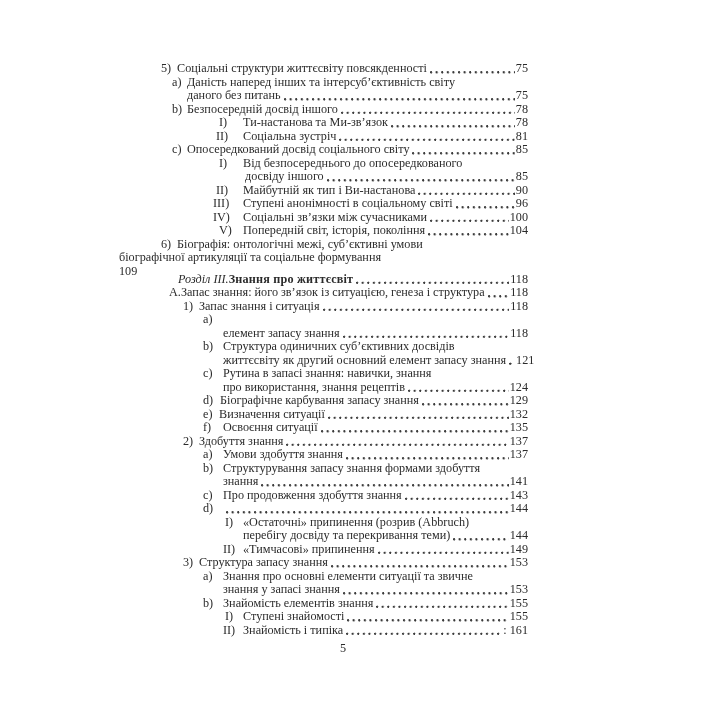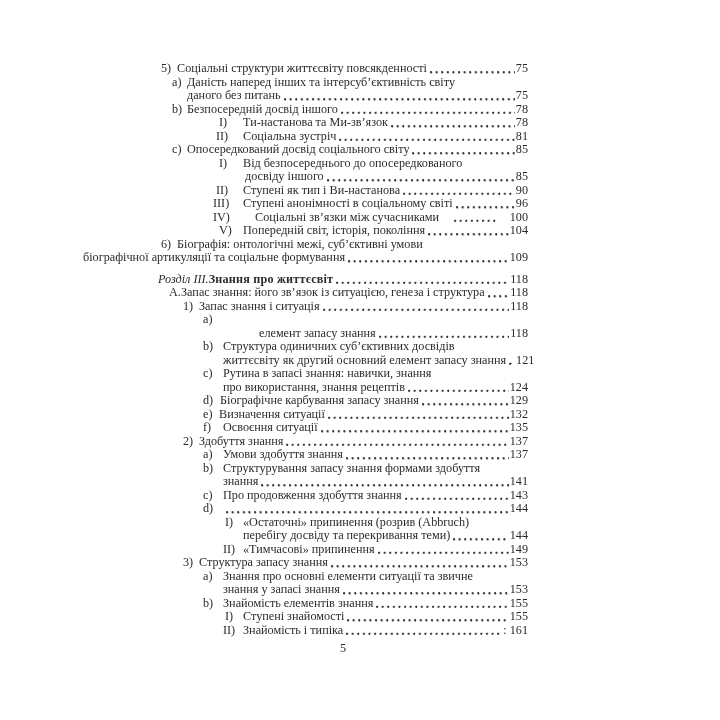--- a/index.html
+++ b/index.html
@@ -27,20 +27,21 @@
     align-items: baseline;
     box-sizing: border-box;
     height: 13.5px;
     line-height: 13.5px;
     font-size: 12.2px;
     padding-right: 192px;
     white-space: nowrap;
   }
   .toc-line.gap {
     margin-top: 8px;
+    margin-left: 20px;
   }
   .lab {
     flex: 0 0 auto;
     display: inline-block;
   }
   .txt {
     flex: 0 0 auto;
   }
   .it { font-style: italic; }
   .bd { font-weight: bold; letter-spacing: 0.2px; }
@@ -115,47 +116,47 @@
         <span class="lab" style="width: 24px;">I)</span>
         <span class="txt">Від безпосереднього до опосередкованого</span>
       </div>
       <div class="toc-line" style="padding-left: 245px;">
         <span class="txt">досвіду іншого</span>
         <span class="dots"></span>
         <span class="pg">85</span>
       </div>
       <div class="toc-line" style="padding-left: 216px;">
         <span class="lab" style="width: 27px;">II)</span>
-        <span class="txt">Ступені як тип і Ви-настанова</span>
+        <span class="txt">Майбутній як тип і Ви-настанова</span>
         <span class="dots"></span>
         <span class="pg">90</span>
       </div>
       <div class="toc-line" style="padding-left: 213px;">
         <span class="lab" style="width: 30px;">III)</span>
         <span class="txt">Ступені анонімності в соціальному світі</span>
         <span class="dots"></span>
         <span class="pg">96</span>
       </div>
-      <div class="toc-line" style="padding-left: 213px; gap: 12px;">
+      <div class="toc-line" style="padding-left: 213px;">
         <span class="lab" style="width: 30px;">IV)</span>
         <span class="txt">Соціальні зв’язки між сучасниками</span>
         <span class="dots"></span>
         <span class="pg">100</span>
       </div>
       <div class="toc-line" style="padding-left: 219px;">
         <span class="lab" style="width: 24px;">V)</span>
         <span class="txt">Попередній світ, історія, покоління</span>
         <span class="dots"></span>
         <span class="pg">104</span>
       </div>
       <div class="toc-line" style="padding-left: 161px;">
         <span class="lab" style="width: 16px;">6)</span>
         <span class="txt">Біографія: онтологічні межі, суб’єктивні умови</span>
       </div>
-      <div class="toc-line" style="padding-left: 83px;">
+      <div class="toc-line" style="padding-left: 119px; flex-direction: column;">
         <span class="txt">біографічної артикуляції та соціальне формування</span>
         <span class="dots"></span>
         <span class="pg">109</span>
       </div>
       <div class="toc-line gap" style="padding-left: 158px;">
         <span class="txt it">Розділ III. </span>
         <span class="txt bd">Знання про життєсвіт</span>
         <span class="dots"></span>
         <span class="pg">118</span>
       </div>
@@ -167,21 +168,21 @@
       </div>
       <div class="toc-line" style="padding-left: 183px;">
         <span class="lab" style="width: 16px;">1)</span>
         <span class="txt">Запас знання і ситуація</span>
         <span class="dots"></span>
         <span class="pg">118</span>
       </div>
       <div class="toc-line" style="padding-left: 203px;">
         <span class="lab" style="width: 20px;">a)</span>
       </div>
-      <div class="toc-line" style="padding-left: 223px; margin-left: 36px;">
+      <div class="toc-line" style="padding-left: 223px;">
         <span class="txt">елемент запасу знання</span>
         <span class="dots"></span>
         <span class="pg">118</span>
       </div>
       <div class="toc-line" style="padding-left: 203px;">
         <span class="lab" style="width: 20px;">b)</span>
         <span class="txt">Структура одиничних суб’єктивних досвідів</span>
       </div>
       <div class="toc-line" style="padding-left: 223px;">
         <span class="txt">життєсвіту як другий основний елемент запасу знання</span>

